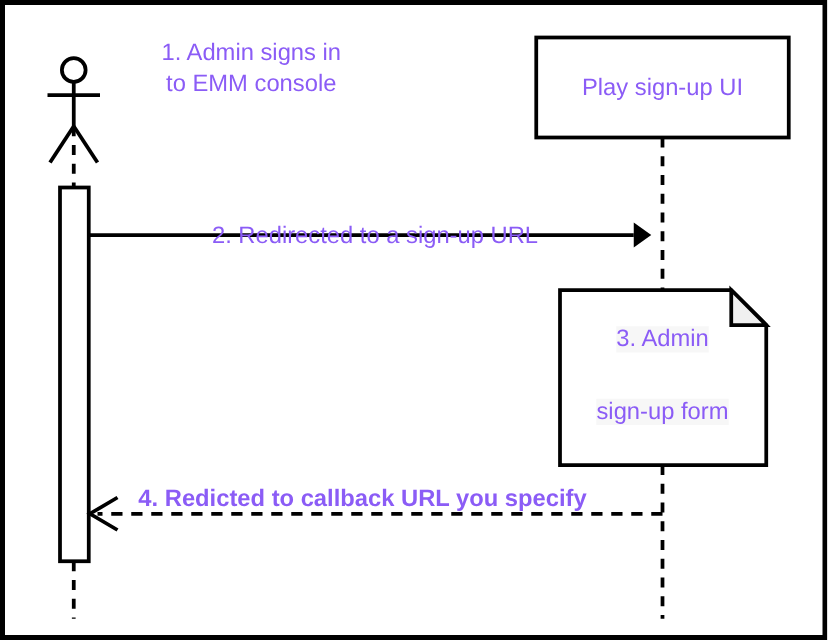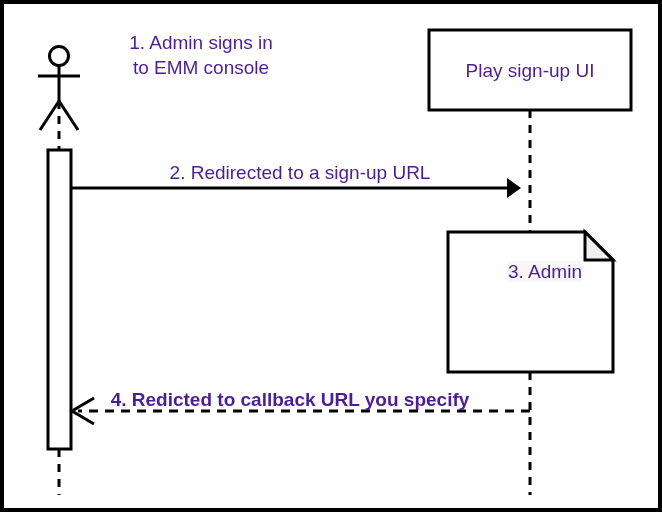--- a/index.html
+++ b/index.html
@@ -17,50 +17,49 @@
   }
   #diagram-svg {
     position: absolute;
     left: 0;
     top: 0;
     width: 662px;
     height: 512px;
   }
   .dgm-text {
     position: absolute;
-    color: #4c1d95;
+    color: #8b5cf6;
     font-family: "Liberation Sans", sans-serif;
     font-size: 19px;
     line-height: 25px;
     text-align: center;
     white-space: pre;
     letter-spacing: 0px;
   }
   #actor-annotation {
     left: 96px;
     top: 30px;
     width: 210px;
   }
   #participant-label {
     left: 429px;
     top: 58px;
     width: 202px;
   }
   #message2-label {
     left: 80px;
-    top: 160px;
+    top: 176px;
     width: 440px;
   }
   #note-text {
     left: 450px;
     top: 257px;
     width: 160px;
     line-height: 29px;
     background: transparent;
-    margin-left: 15px;
   }
   #note-text span {
     background: #f7f7f7;
   }
   #message4-label {
     left: 80px;
     top: 387px;
     width: 420px;
     font-weight: bold;
   }
@@ -109,17 +108,17 @@
     </g>
   </svg>
 
   <div class="dgm-text" id="actor-annotation">1. Admin signs in
 to EMM console</div>
 
   <div class="dgm-text" id="participant-label">Play sign-up UI</div>
 
   <div class="dgm-text" id="message2-label">2. Redirected to a sign-up URL</div>
 
-  <div class="dgm-text" id="note-text"><span>3. Admin</span><br><br></div>
+  <div class="dgm-text" id="note-text"><span>3. Admin</span><br><br><span>sign-up form</span></div>
 
   <div class="dgm-text" id="message4-label">4. Redicted to callback URL you specify</div>
 
 </div>
 
 </body></html>

